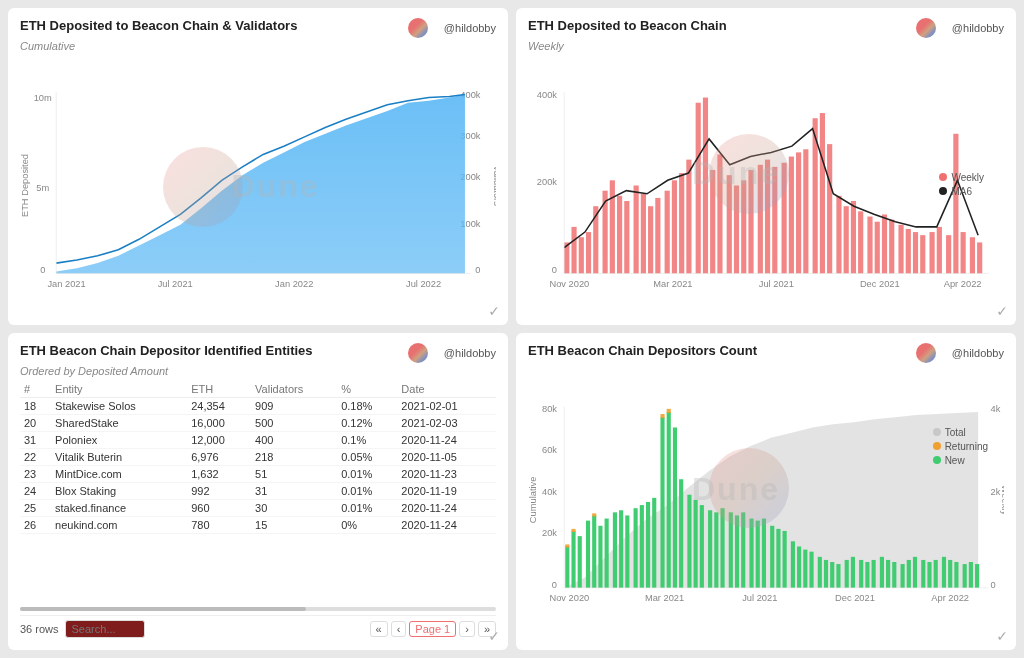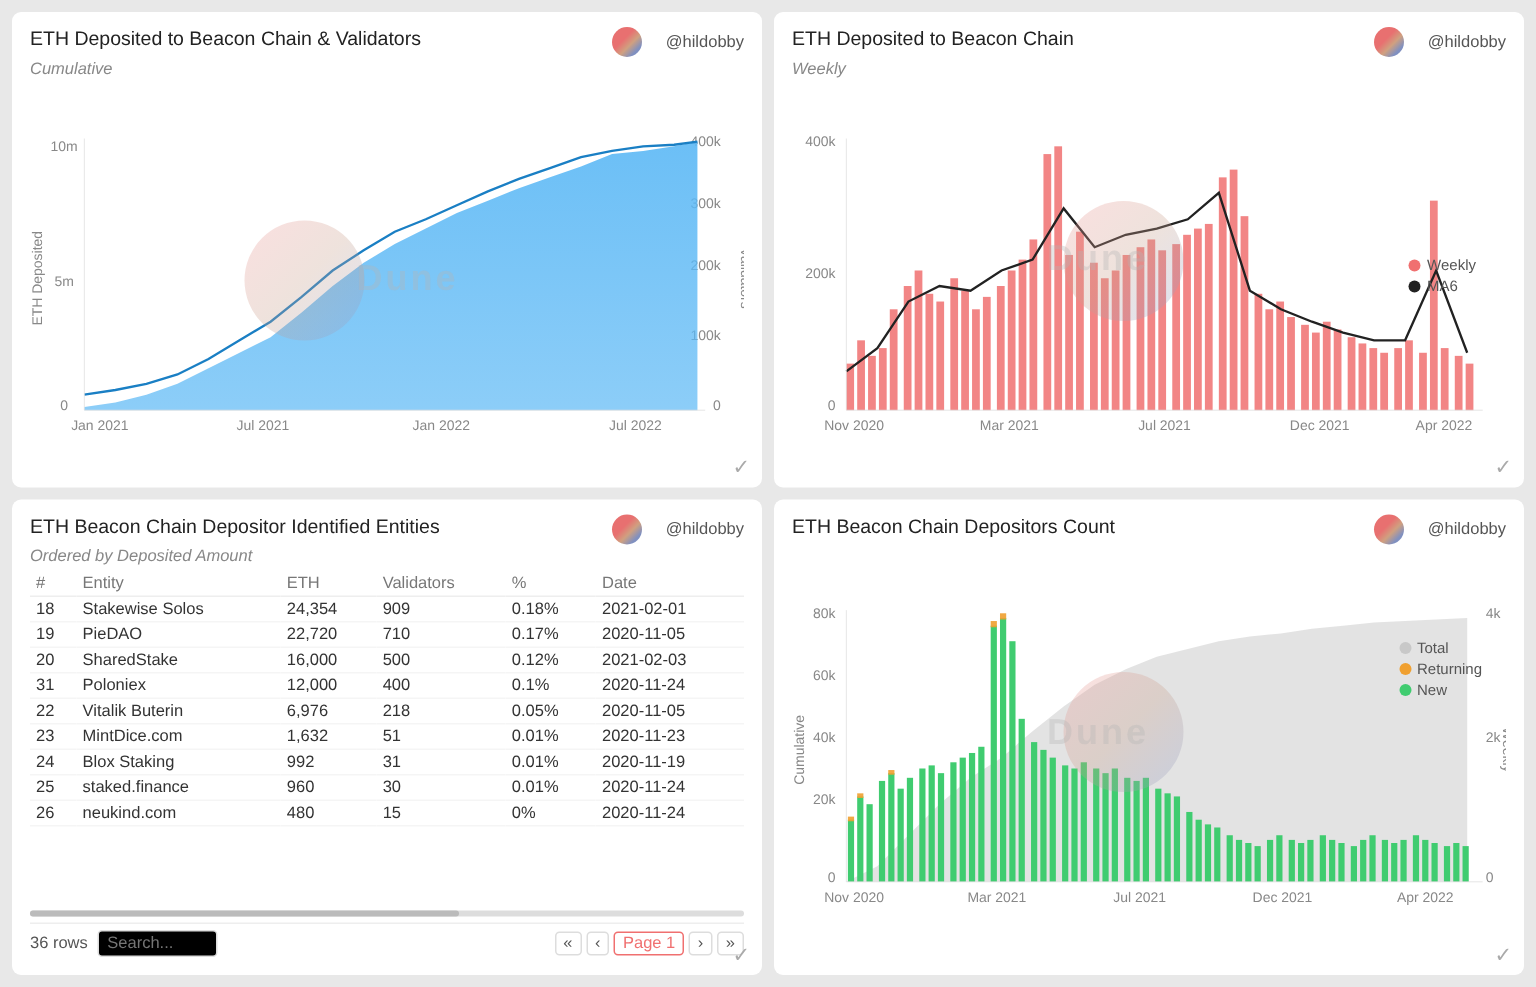--- a/index.html
+++ b/index.html
@@ -31,21 +31,21 @@
       flex-direction: column;
     }
     .panel-header {
       display: flex;
       justify-content: space-between;
       align-items: flex-start;
       margin-bottom: 2px;
     }
     .panel-title {
       font-size: 13px;
-      font-weight: 400;
+      font-weight: 700;
       color: #222;
     }
     .panel-subtitle {
       font-size: 11px;
       color: #888;
       font-style: italic;
       margin-bottom: 4px;
     }
     .user-badge {
       display: flex;
@@ -69,21 +69,21 @@
     .check-icon {
       position: absolute;
       bottom: 6px;
       right: 8px;
       color: #aaa;
       font-size: 14px;
     }
     
     .dune-watermark {
       position: absolute;
-      font-size: 24px;
+      font-size: 32px;
       font-weight: 700;
       color: rgba(180,180,180,0.35);
       pointer-events: none;
       z-index: 10;
       top: 50%;
       left: 50%;
       transform: translate(-30%, -50%);
       letter-spacing: 2px;
     }
     .dune-circle {
@@ -126,21 +126,21 @@
       border-top: 1px solid #eee;
       margin-top: 2px;
     }
     .rows-count { font-size: 11px; color: #555; text-align: center; }
     .search-box {
       border: 1px solid #ddd;
       border-radius: 3px;
       padding: 2px 6px;
       font-size: 11px;
       color: #999;
-      background: #000000;
+      background: #7f1d1d;
       width: 80px;
     }
     .pagination {
       display: flex;
       align-items: center;
       gap: 3px;
       margin-left: auto;
     }
     .page-btn {
       border: 1px solid #ddd;
@@ -382,28 +382,20 @@
         <tbody id="table-body">
         <tr>
               <td>18</td>
               <td>Stakewise Solos</td>
               <td>24,354</td>
               <td>909</td>
               <td>0.18%</td>
               <td>2021-02-01</td>
             </tr>
             <tr>
-              <td>19</td>
-              <td>PieDAO</td>
-              <td>22,720</td>
-              <td>710</td>
-              <td>0.17%</td>
-              <td>2020-11-05</td>
-            </tr>
-            <tr>
               <td>20</td>
               <td>SharedStake</td>
               <td>16,000</td>
               <td>500</td>
               <td>0.12%</td>
               <td>2021-02-03</td>
             </tr>
             <tr>
               <td>31</td>
               <td>Poloniex</td>
@@ -440,21 +432,21 @@
               <td>25</td>
               <td>staked.finance</td>
               <td>960</td>
               <td>30</td>
               <td>0.01%</td>
               <td>2020-11-24</td>
             </tr>
             <tr>
               <td>26</td>
               <td>neukind.com</td>
-              <td>480</td>
+              <td>780</td>
               <td>15</td>
               <td>0%</td>
               <td>2020-11-24</td>
             </tr>
           </tbody>
       </table>
     </div>
     <div class="scrollbar-hint">
       <div class="scrollbar-thumb"></div>
     </div>

